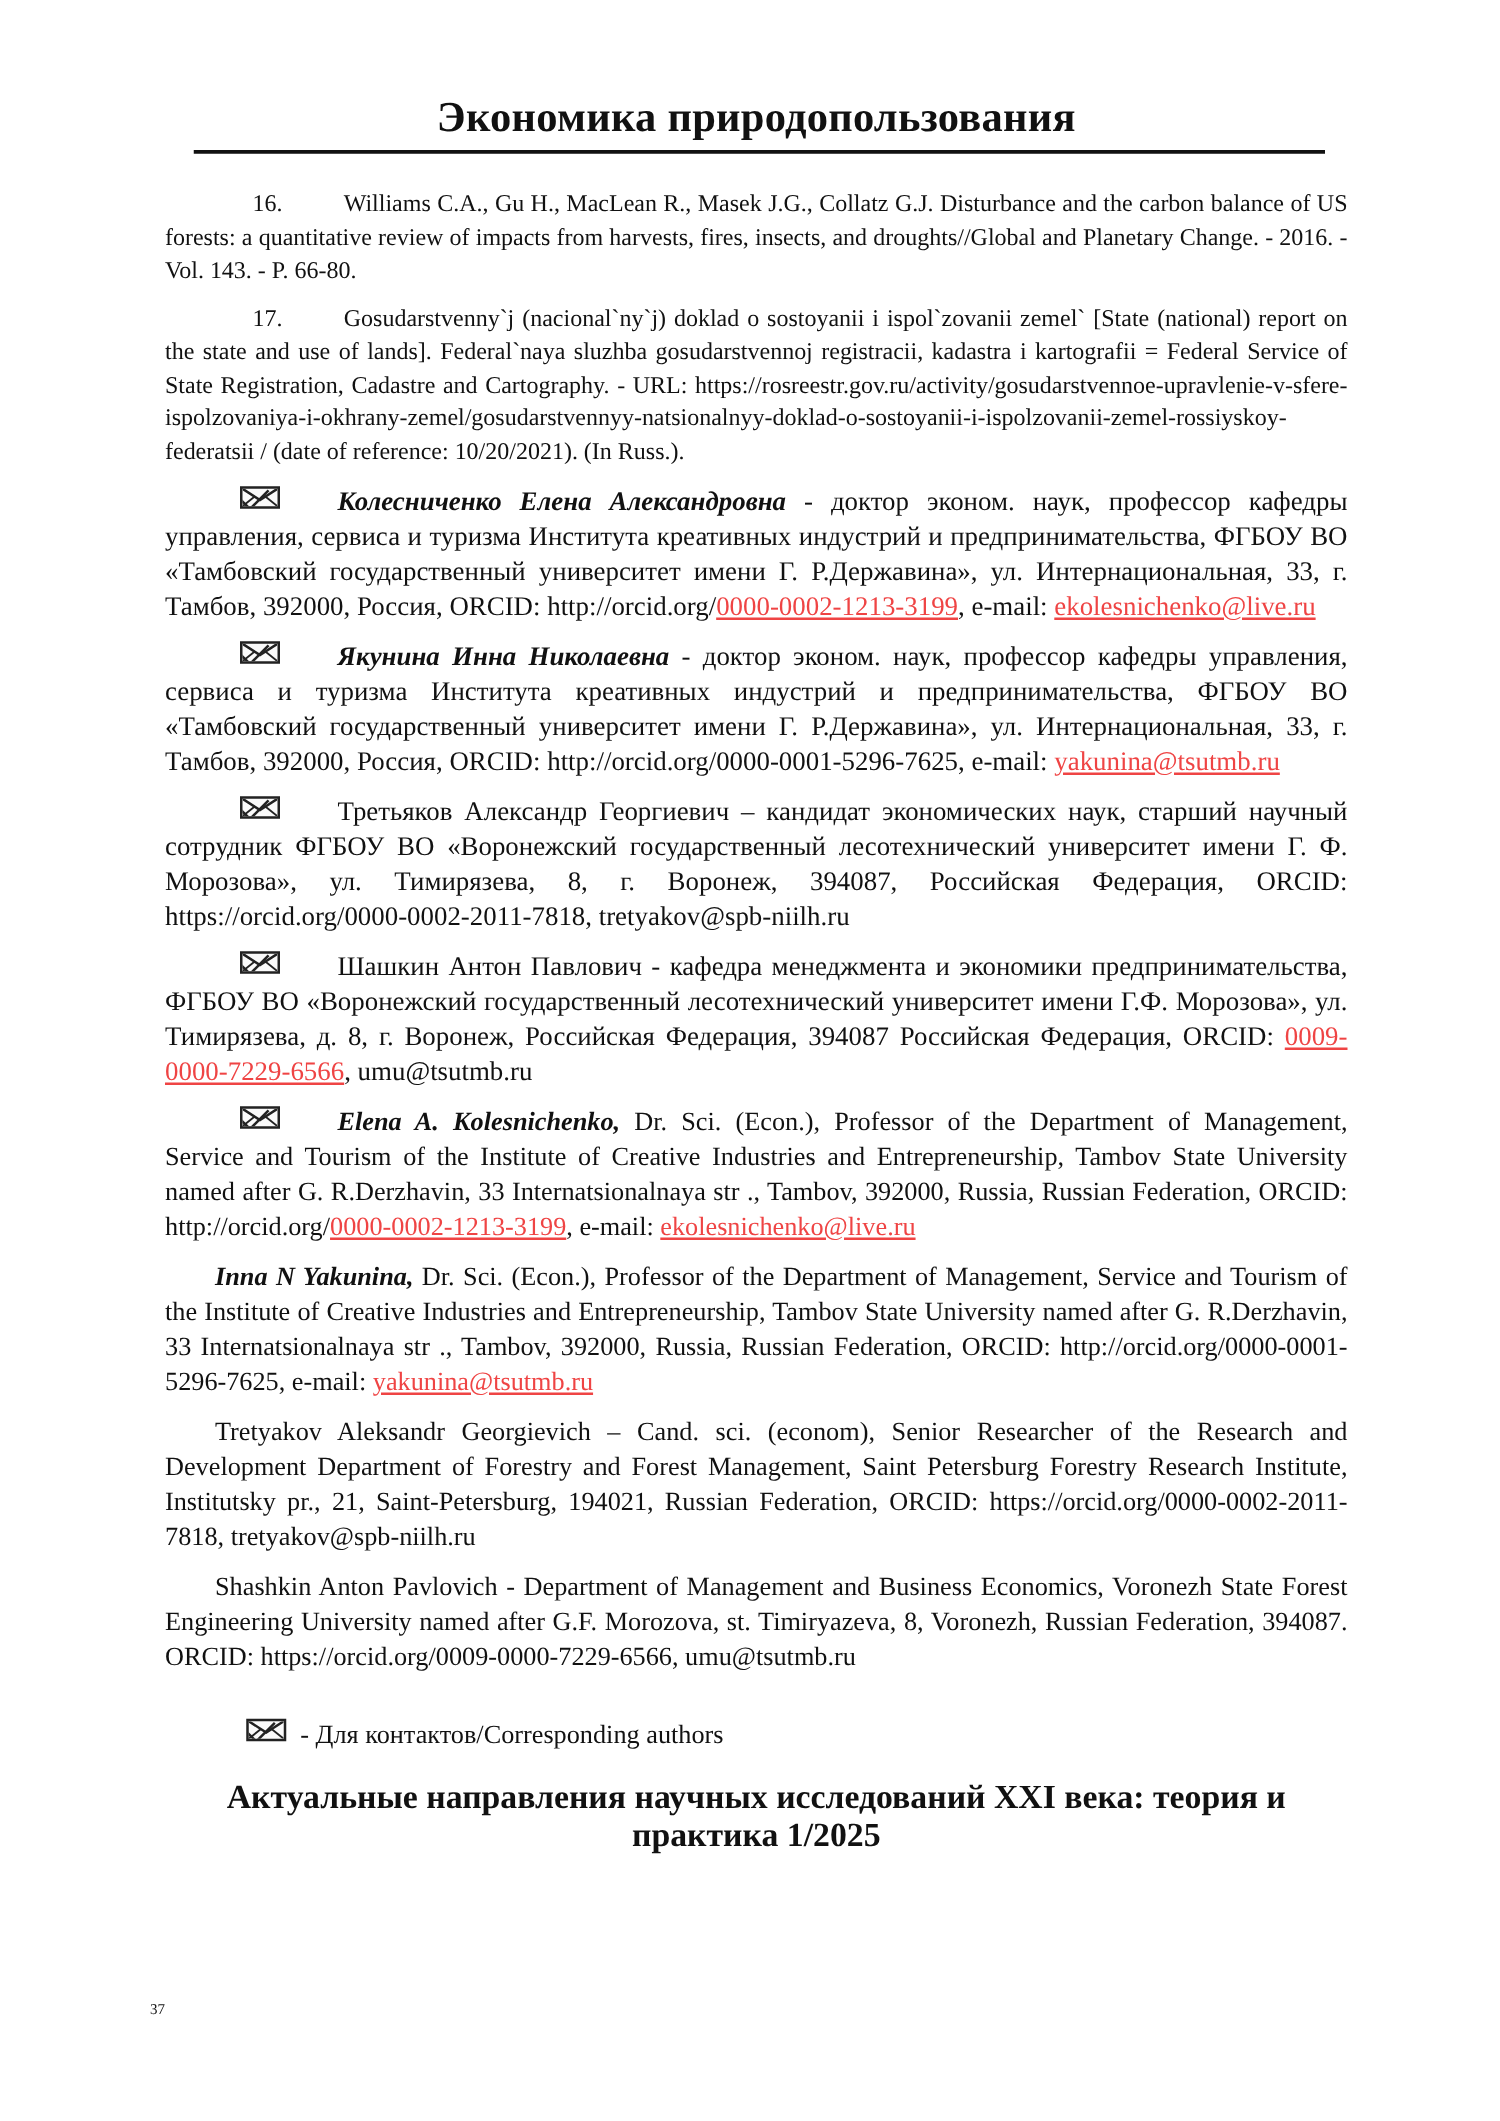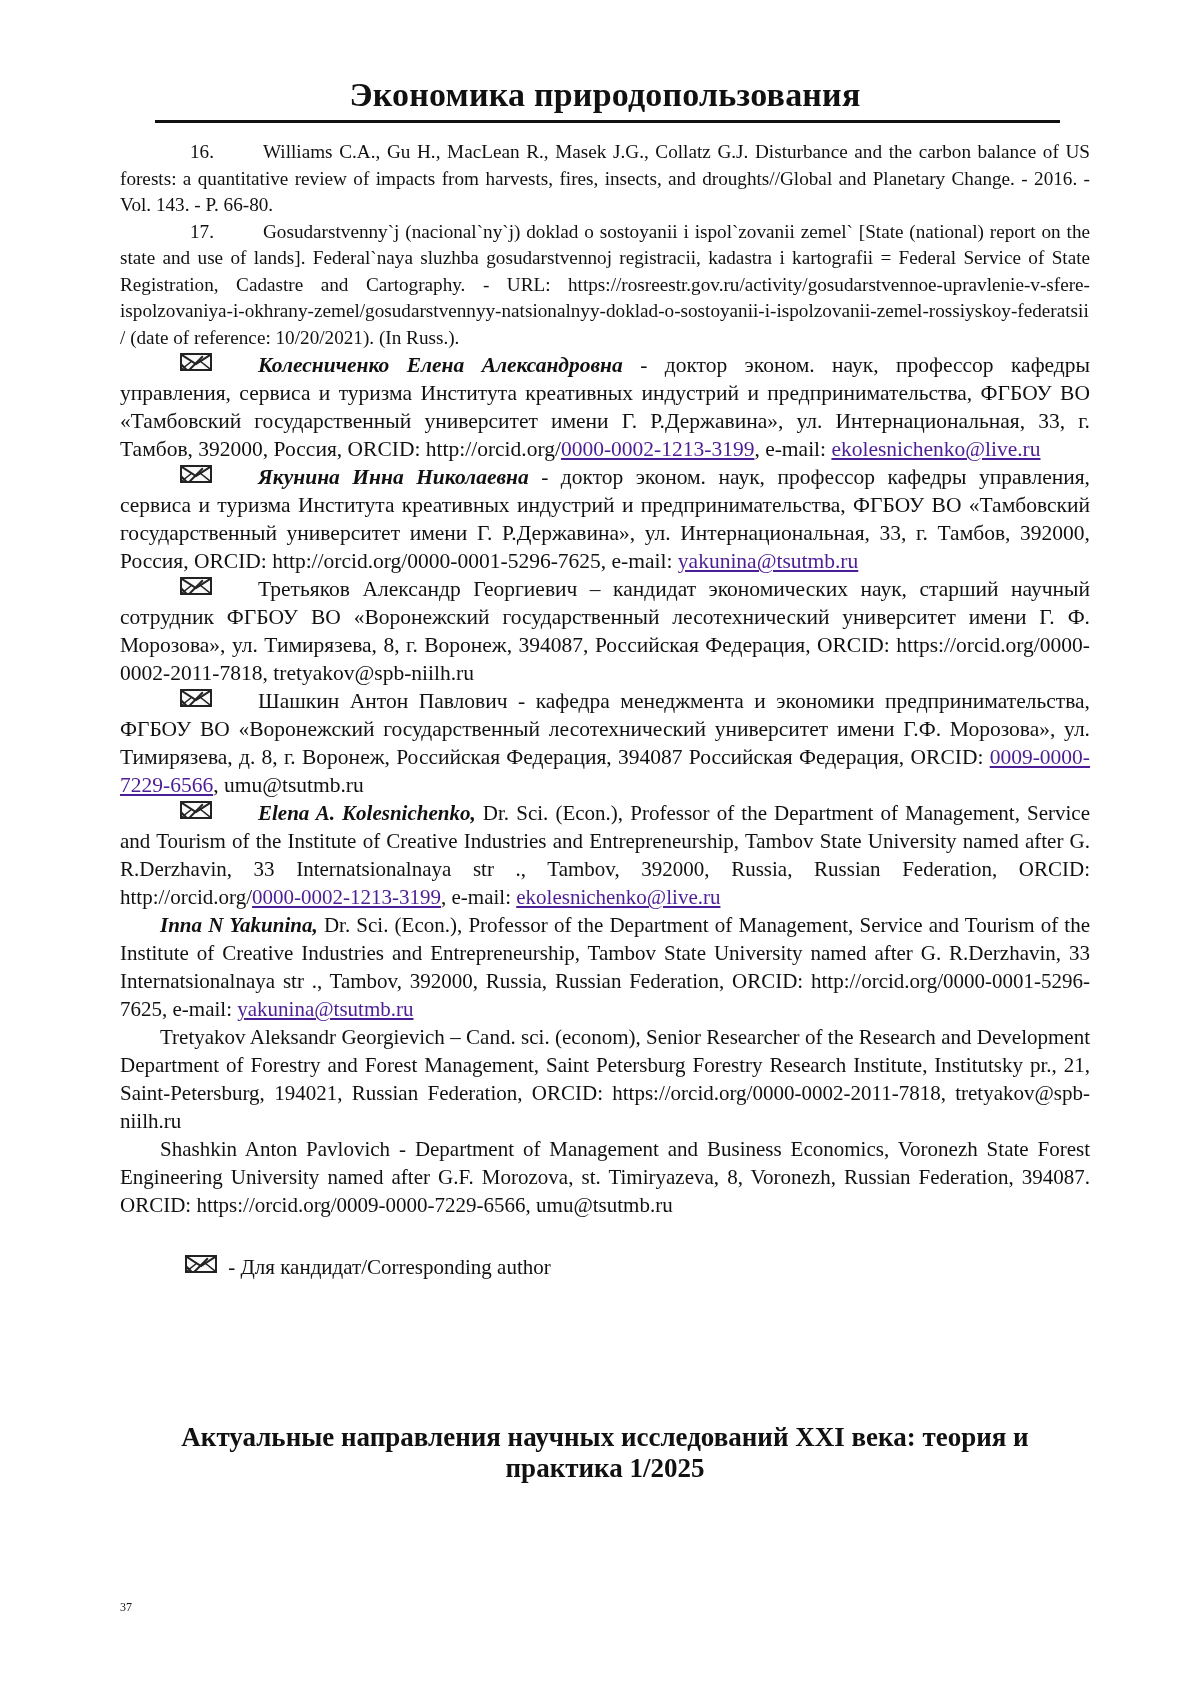--- a/index.html
+++ b/index.html
@@ -3,35 +3,35 @@
 <meta charset="utf-8">
 <style>
   html, body { margin:0; padding:0; background:#ffffff; }
   body { width:1200px; height:1697px; position:relative; overflow:hidden;
          font-family:"Liberation Serif", serif; color:#111; }
   .page { position:absolute; left:120px; top:0; width:970px; }
   .running-head { position:absolute; left:0; width:970px; top:76px; text-align:center;
          font-weight:bold; font-size:34px; letter-spacing:0.2px; }
   .head-rule { position:absolute; left:35px; width:905px; top:120px; height:3px; background:#111; }
   .content { position:absolute; left:0; top:139px; width:970px; }
-  p { margin:0; text-align:justify; text-align-last:left; }
+  p { margin:12px; text-align:justify; text-align-last:left; }
   .ref { font-size:19.2px; line-height:26.5px; text-indent:0; }
   .ref .num { display:inline-block; width:73px; padding-left:70px; }
   .sec-title { text-align:center; font-weight:bold; font-size:21px; line-height:28px; margin:8px 0 4px 0; }
   .auth-ru { font-size:21.5px; line-height:28px; }
   .auth-en { font-size:21px; line-height:28px; }
   .indent { display:inline-block; width:40px; }
   .env { display:inline-block; width:32px; height:18px; border:2px solid #222; box-sizing:border-box;
          position:relative; vertical-align:1px; margin-left:60px; margin-right:46px; overflow:hidden; background:#fafafa; }
   .env::before, .env::after { content:""; position:absolute; top:-9px; width:20px; height:20px;
          border-bottom:2px solid #222; }
   .env::before { left:-5px; border-right:2px solid #222; transform:rotate(45deg); transform-origin:center; }
   .env::after { display:none; }
   .env svg { position:absolute; left:0; top:0; }
-  a, .link { color:#4c1d95; text-decoration:underline; }
+  a, .link { color:#ef4444; text-decoration:underline; }
   .it { font-style:italic;font-weight:bold; }
   .footer-note { font-size:21px; line-height:28px; margin-top:34px; }
   .footer-note .env { margin-left:65px; margin-right:6px; }
   .journal { position:absolute; left:0; width:970px; top:1422px; text-align:center; font-weight:bold; font-size:27px; }
   .pageno { position:absolute; left:0; width:970px; top:1600px; 
             font-family:Liberation Serif, serif; font-size:12px; }
 </style>
 </head>
 <body>
 
@@ -89,19 +89,19 @@
     </p>
     <p class="auth-en">
       <span class="indent"></span><span>Shashkin Anton Pavlovich - Department of Management and Business Economics, Voronezh State Forest Engineering University named after G.F. Morozova, st. Timiryazeva, 8, Voronezh, Russian Federation, 394087. ORCID: https://orcid.org/0009-0000-7229-6566, umu@tsutmb.ru</span>
     </p>
 
     <p class="footer-note">
       <span class="env"><svg width="28" height="14" viewBox="0 0 28 14">
             <polyline points="0,0 14,9 28,0" fill="none" stroke="#222" stroke-width="2"></polyline>
             <line x1="0" y1="14" x2="10" y2="6" stroke="#222" stroke-width="1.5"></line>
             <line x1="28" y1="14" x2="18" y2="6" stroke="#222" stroke-width="1.5"></line>
-          </svg></span><span> - Для кандидат/Corresponding author</span>
+          </svg></span><span> - Для контактов/Corresponding authors</span>
     </p>
   </div>
 
   <div class="journal">Актуальные направления научных исследований XXI века: теория и практика 1/2025</div>
   <div class="pageno">37</div>
 </div>
 
 </body></html>

